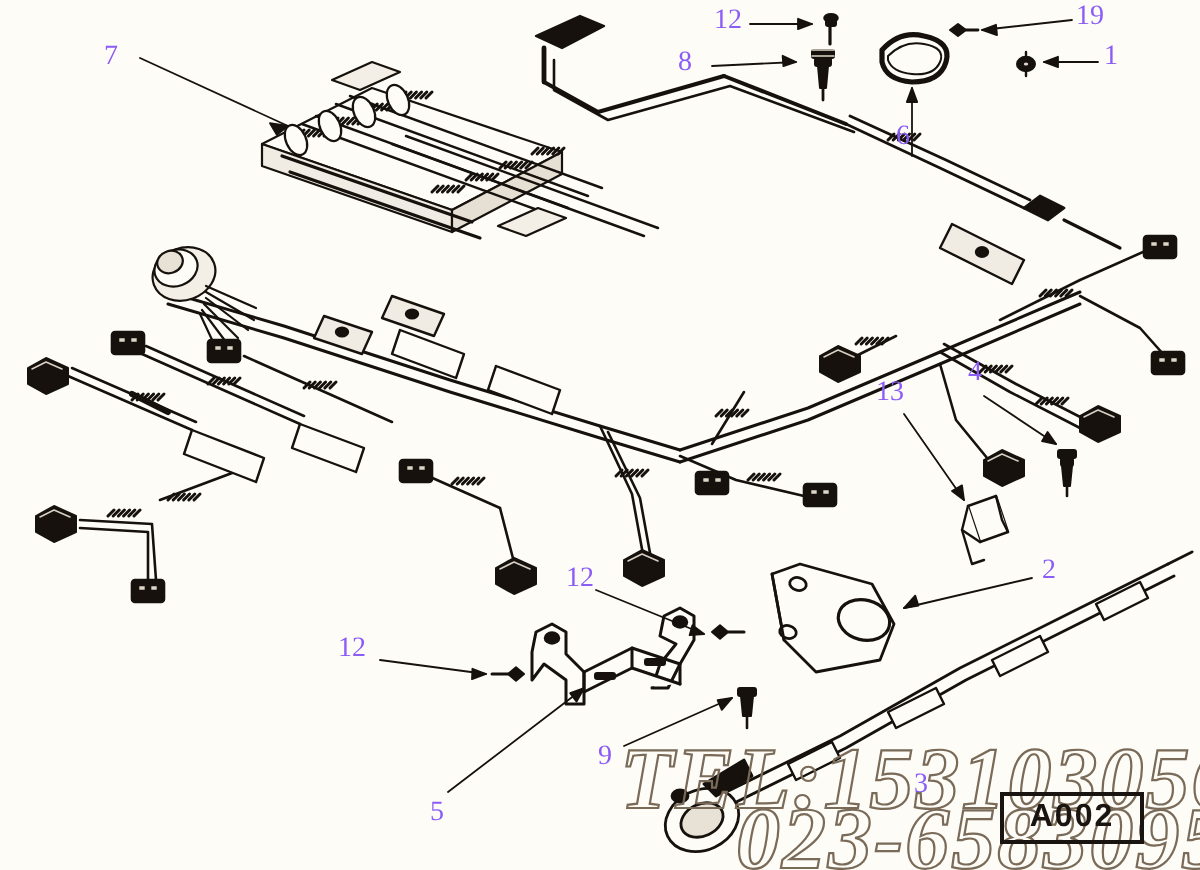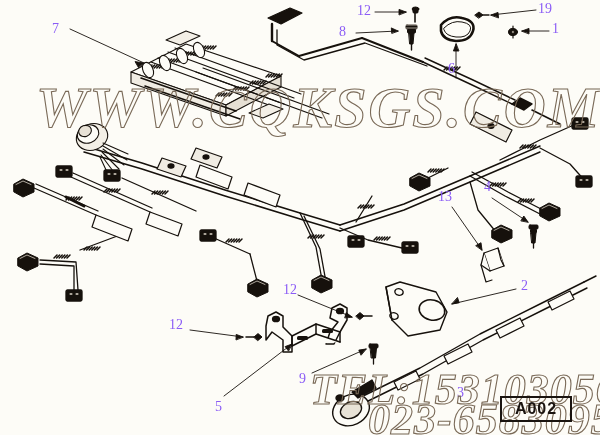--- a/index.html
+++ b/index.html
@@ -402,19 +402,18 @@
   <div class="callout" style="left:448px;top:62px;">6</div>
   <div class="callout" style="left:438px;top:190px;">13</div>
   <div class="callout" style="left:484px;top:180px;">4</div>
   <div class="callout" style="left:521px;top:279px;">2</div>
   <div class="callout" style="left:283px;top:283px;">12</div>
   <div class="callout" style="left:169px;top:318px;">12</div>
   <div class="callout" style="left:215px;top:400px;">5</div>
   <div class="callout" style="left:299px;top:372px;">9</div>
   <div class="callout" style="left:457px;top:386px;">3</div>
 
-  <div class="wm" id="wm-main">WWW.CQKSGS.COM</div>
   <div class="wm" id="wm-tel">TEL:15310305680</div>
   <div class="wm" id="wm-phone">023-65830950</div>
 
   <div id="codebox">A002</div>
 
 </div>
 
 </body></html>

